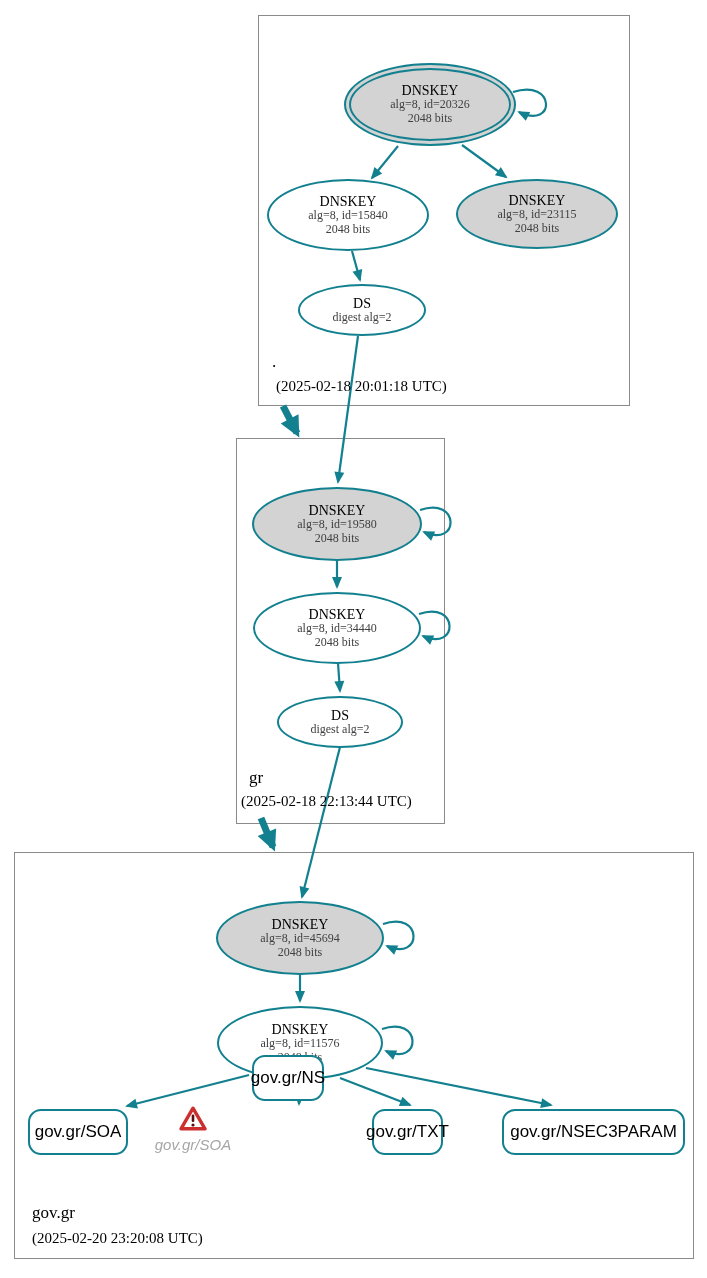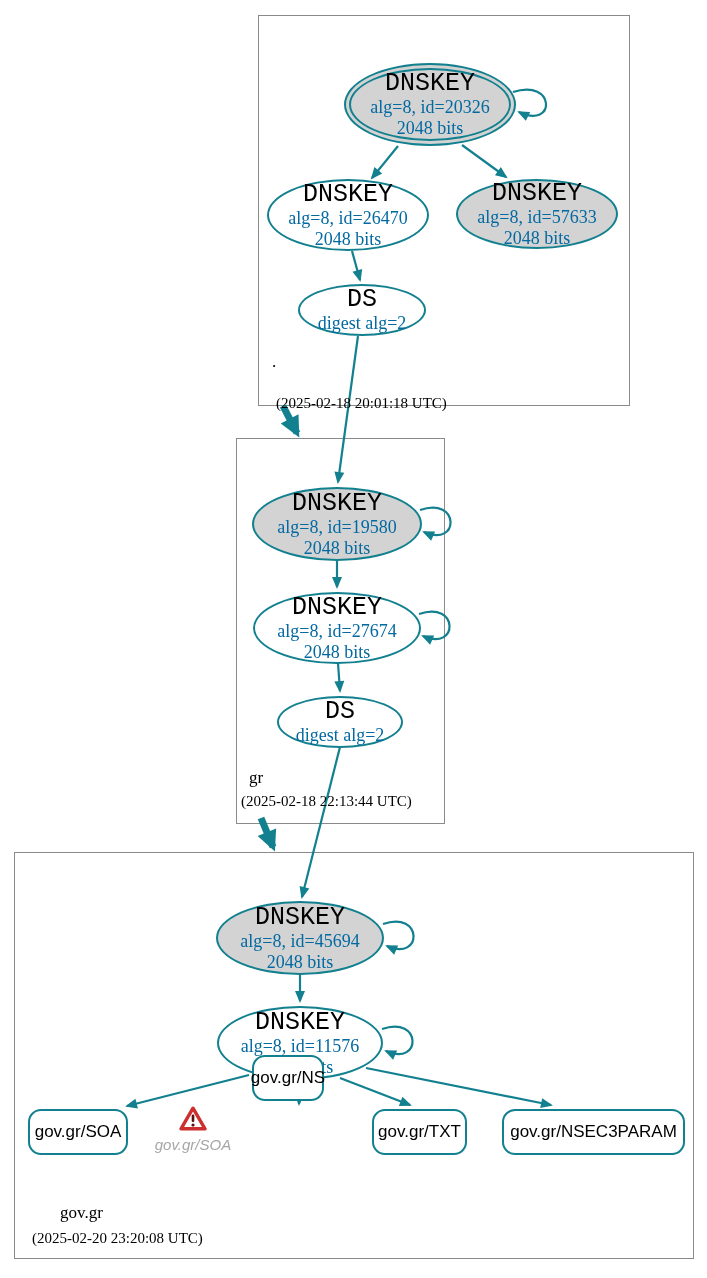--- a/index.html
+++ b/index.html
@@ -12,22 +12,22 @@
   .arrfill{fill:var(--edge);}
   .ellipse{position:absolute;box-sizing:border-box;border:2.5px solid var(--edge);
            border-radius:50%;background:#fff;display:flex;flex-direction:column;
            align-items:center;justify-content:center;text-align:center;z-index:2;}
   .ellipse.ksk{background:var(--ksk-fill);}
   .ring-outer{position:absolute;box-sizing:border-box;border:2.5px solid var(--edge);
               border-radius:50%;background:var(--ksk-fill);z-index:2;}
   .ring-inner{position:absolute;left:3px;top:3px;right:3px;bottom:3px;box-sizing:border-box;
               border:2.5px solid var(--edge);border-radius:50%;background:var(--ksk-fill);
               display:flex;flex-direction:column;align-items:center;justify-content:center;text-align:center;}
-  .ntitle{font-family:Liberation Mono, monospace;font-size:25px;line-height:1.08;color:#000;}
-  .ndetail{font-family:"Liberation Serif",serif;font-size:18px;line-height:1.14;color:#0369a1;}
+  .ntitle{font-family:Liberation Serif, serif;font-size:14px;line-height:1.08;color:#000;}
+  .ndetail{font-family:"Liberation Serif",serif;font-size:12px;line-height:1.14;color:#404040;}
   .rrbox{position:absolute;box-sizing:border-box;height:46px;border:2.5px solid var(--edge);
          border-radius:13px;background:#fff;display:flex;align-items:center;justify-content:center;
          font-family:"Liberation Sans",sans-serif;font-size:17px;color:#000;z-index:2;}
   .zlabel{position:absolute;font-family:"Liberation Serif",serif;font-size:17px;color:#000;z-index:2;}
   .ztime{position:absolute;font-family:"Liberation Serif",serif;font-size:15px;color:#000;z-index:2;}
   .warnwrap{position:absolute;left:153px;top:1106px;width:80px;text-align:center;z-index:2;}
   .warnlabel{font-family:"Liberation Sans",sans-serif;font-style:italic;font-size:15px;
              color:var(--warn-text);margin-top:1px;}
 </style>
 </head>
@@ -75,47 +75,47 @@
   <div class="ring-outer" style="left:344px;top:63px;width:172px;height:83px;">
     <div class="ring-inner">
       <div class="ntitle">DNSKEY</div>
       <div class="ndetail">alg=8, id=20326</div>
       <div class="ndetail">2048 bits</div>
     </div>
   </div>
 
   <div class="ellipse" style="left:267px;top:179px;width:162px;height:72px;">
     <div class="ntitle">DNSKEY</div>
-    <div class="ndetail">alg=8, id=26470</div>
+    <div class="ndetail">alg=8, id=15840</div>
     <div class="ndetail">2048 bits</div>
   </div>
 
   <div class="ellipse ksk" style="left:456px;top:179px;width:162px;height:70px;">
     <div class="ntitle">DNSKEY</div>
-    <div class="ndetail">alg=8, id=57633</div>
+    <div class="ndetail">alg=8, id=23115</div>
     <div class="ndetail">2048 bits</div>
   </div>
 
   <div class="ellipse" style="left:298px;top:284px;width:128px;height:52px;">
     <div class="ntitle">DS</div>
     <div class="ndetail">digest alg=2</div>
   </div>
 
   <div class="zlabel" style="left:272px;top:352px;">.</div>
-  <div class="ztime" style="left:276px;top:378px;margin-top:17px;">(2025-02-18 20:01:18 UTC)</div>
+  <div class="ztime" style="left:276px;top:378px;">(2025-02-18 20:01:18 UTC)</div>
 
   <div class="ellipse ksk" style="left:252px;top:487px;width:170px;height:74px;">
     <div class="ntitle">DNSKEY</div>
     <div class="ndetail">alg=8, id=19580</div>
     <div class="ndetail">2048 bits</div>
   </div>
 
   <div class="ellipse" style="left:253px;top:592px;width:168px;height:72px;">
     <div class="ntitle">DNSKEY</div>
-    <div class="ndetail">alg=8, id=27674</div>
+    <div class="ndetail">alg=8, id=34440</div>
     <div class="ndetail">2048 bits</div>
   </div>
 
   <div class="ellipse" style="left:277px;top:696px;width:126px;height:52px;">
     <div class="ntitle">DS</div>
     <div class="ndetail">digest alg=2</div>
   </div>
 
   <div class="zlabel" style="left:249px;top:768px;">gr</div>
   <div class="ztime" style="left:241px;top:793px;">(2025-02-18 22:13:44 UTC)</div>
@@ -137,19 +137,19 @@
   <div class="warnwrap">
     <svg width="28" height="25" viewBox="0 0 28 25">
       <path d="M14 2.2 L26 22.8 L2 22.8 Z" fill="#ffffff" stroke="var(--warn-red)" stroke-width="3.4" stroke-linejoin="round"></path>
       <rect x="12.7" y="8.5" width="2.6" height="7.5" rx="1.2" fill="#5a0d0d"></rect>
       <circle cx="14" cy="19" r="1.6" fill="#5a0d0d"></circle>
     </svg>
     <div class="warnlabel">gov.gr/SOA</div>
   </div>
 
   <div class="rrbox" style="left:252px;top:1055px;width:72px;">gov.gr/NS</div>
-  <div class="rrbox" style="left:372px;top:1109px;width:95px;">gov.gr/TXT</div>
+  <div class="rrbox" style="left:372px;top:1109px;width:71px;">gov.gr/TXT</div>
   <div class="rrbox" style="left:502px;top:1109px;width:183px;">gov.gr/NSEC3PARAM</div>
 
-  <div class="zlabel" style="left:32px;top:1203px;margin-left:28px;">gov.gr</div>
+  <div class="zlabel" style="left:32px;top:1203px;">gov.gr</div>
   <div class="ztime" style="left:32px;top:1230px;">(2025-02-20 23:20:08 UTC)</div>
 
 </div>
 
 </body></html>

